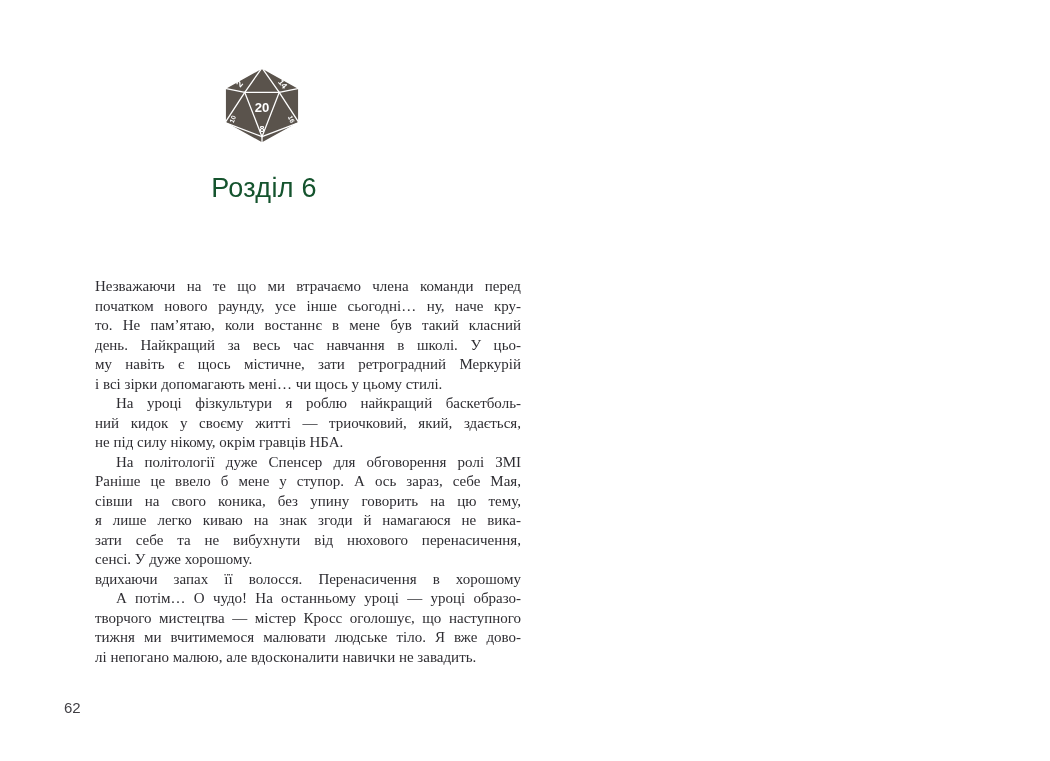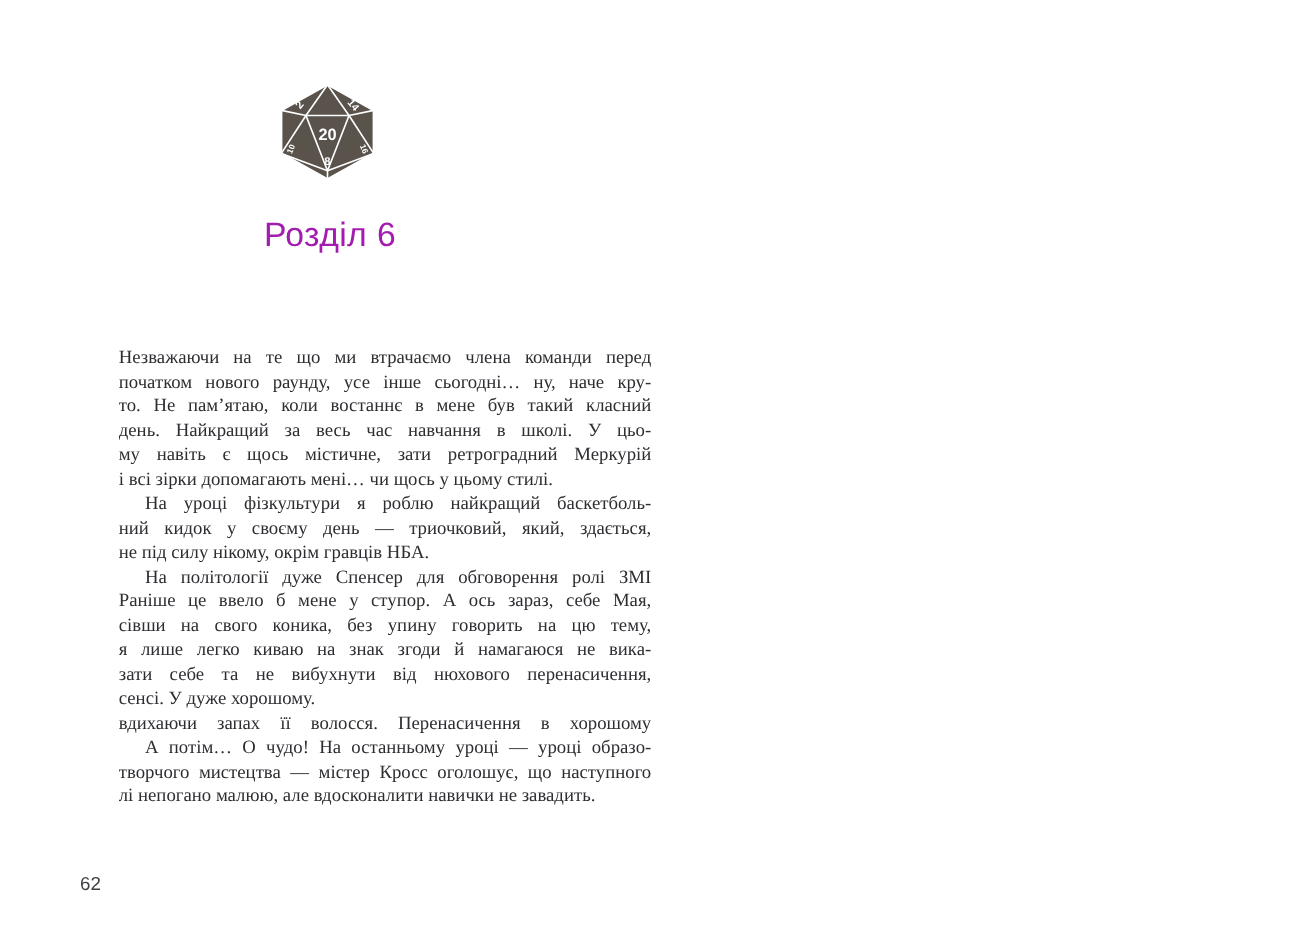--- a/index.html
+++ b/index.html
@@ -12,21 +12,21 @@
   .page { position:absolute; top:0; height:761px; }
   .page.left  { left:0; width:525px; }
   .page.right { left:525px; width:525px; }
 
   .die-wrap { position:absolute; left:221px; top:66px; width:82px; height:79px; }
   .chapter-title {
     position:absolute; left:64px; top:174px; width:400px;
     margin:0; text-align:center;
     font-family:"Liberation Sans","DejaVu Sans",sans-serif;
     font-weight:400; font-size:27px; line-height:28px;
-    letter-spacing:0.3px; color:#a21caf;
+    letter-spacing:0.3px; color:#14532d;
   }
 
   .body-text { position:absolute; font-size:15px;margin-left:31px; }
   .body-text.left-col  { left:64px;  top:277px; width:426px; }
 
   .para { margin:0; }
   .line {
     height:19.5px; line-height:19.5px;
     text-align:justify; text-align-last:justify;
     overflow:hidden;
@@ -77,35 +77,36 @@
         <div class="para">
           <div class="line">Незважаючи на те що ми втрачаємо члена команди перед</div>
           <div class="line">початком нового раунду, усе інше сьогодні… ну, наче кру-</div>
           <div class="line">то. Не пам’ятаю, коли востаннє в мене був такий класний</div>
           <div class="line">день. Найкращий за весь час навчання в школі. У цьо-</div>
           <div class="line">му навіть є щось містичне, зати ретроградний Меркурій</div>
           <div class="line last">і всі зірки допомагають мені… чи щось у цьому стилі.</div>
         </div>
         <div class="para">
           <div class="line indent">На уроці фізкультури я роблю найкращий баскетболь-</div>
-          <div class="line">ний кидок у своєму день — триочковий, який, здається,</div>
+          <div class="line">ний кидок у своєму житті — триочковий, який, здається,</div>
           <div class="line last">не під силу нікому, окрім гравців НБА.</div>
         </div>
         <div class="para">
           <div class="line indent">На політології дуже Спенсер для обговорення ролі ЗМІ</div>
           <div class="line">Раніше це ввело б мене у ступор. А ось зараз, себе Мая,</div>
           <div class="line">сівши на свого коника, без упину говорить на цю тему,</div>
           <div class="line">я лише легко киваю на знак згоди й намагаюся не вика-</div>
           <div class="line">зати себе та не вибухнути від нюхового перенасичення,</div>
           <div class="line last">сенсі. У дуже хорошому.</div>
           <div class="line">вдихаючи запах її волосся. Перенасичення в хорошому</div>
         </div>
         <div class="para">
           <div class="line indent">А потім… О чудо! На останньому уроці — уроці образо-</div>
           <div class="line">творчого мистецтва — містер Кросс оголошує, що наступного</div>
+          <div class="line">тижня ми вчитимемося малювати людське тіло. Я вже дово-</div>
           <div class="line last">лі непогано малюю, але вдосконалити навички не завадить.</div>
         </div>
       </div>
 
     <div class="folio left-folio">62</div>
   </section>
 
   <section class="page right">
     
     

